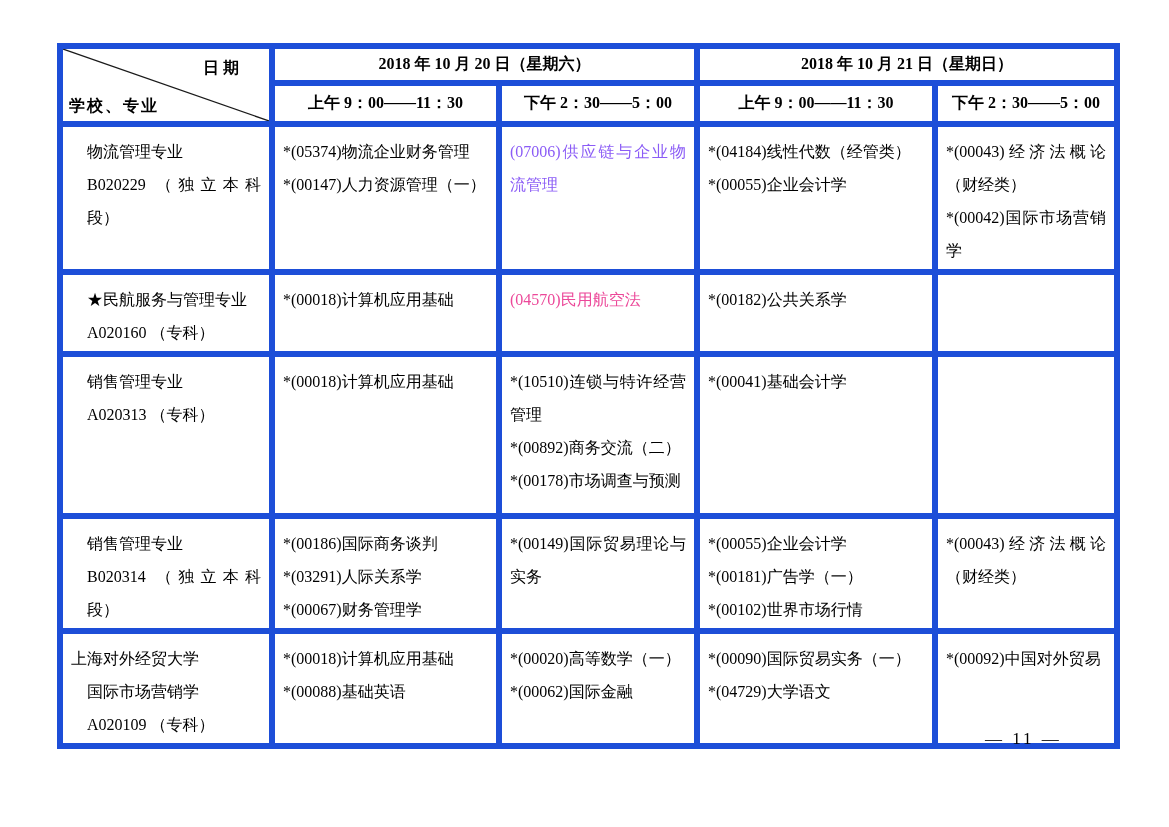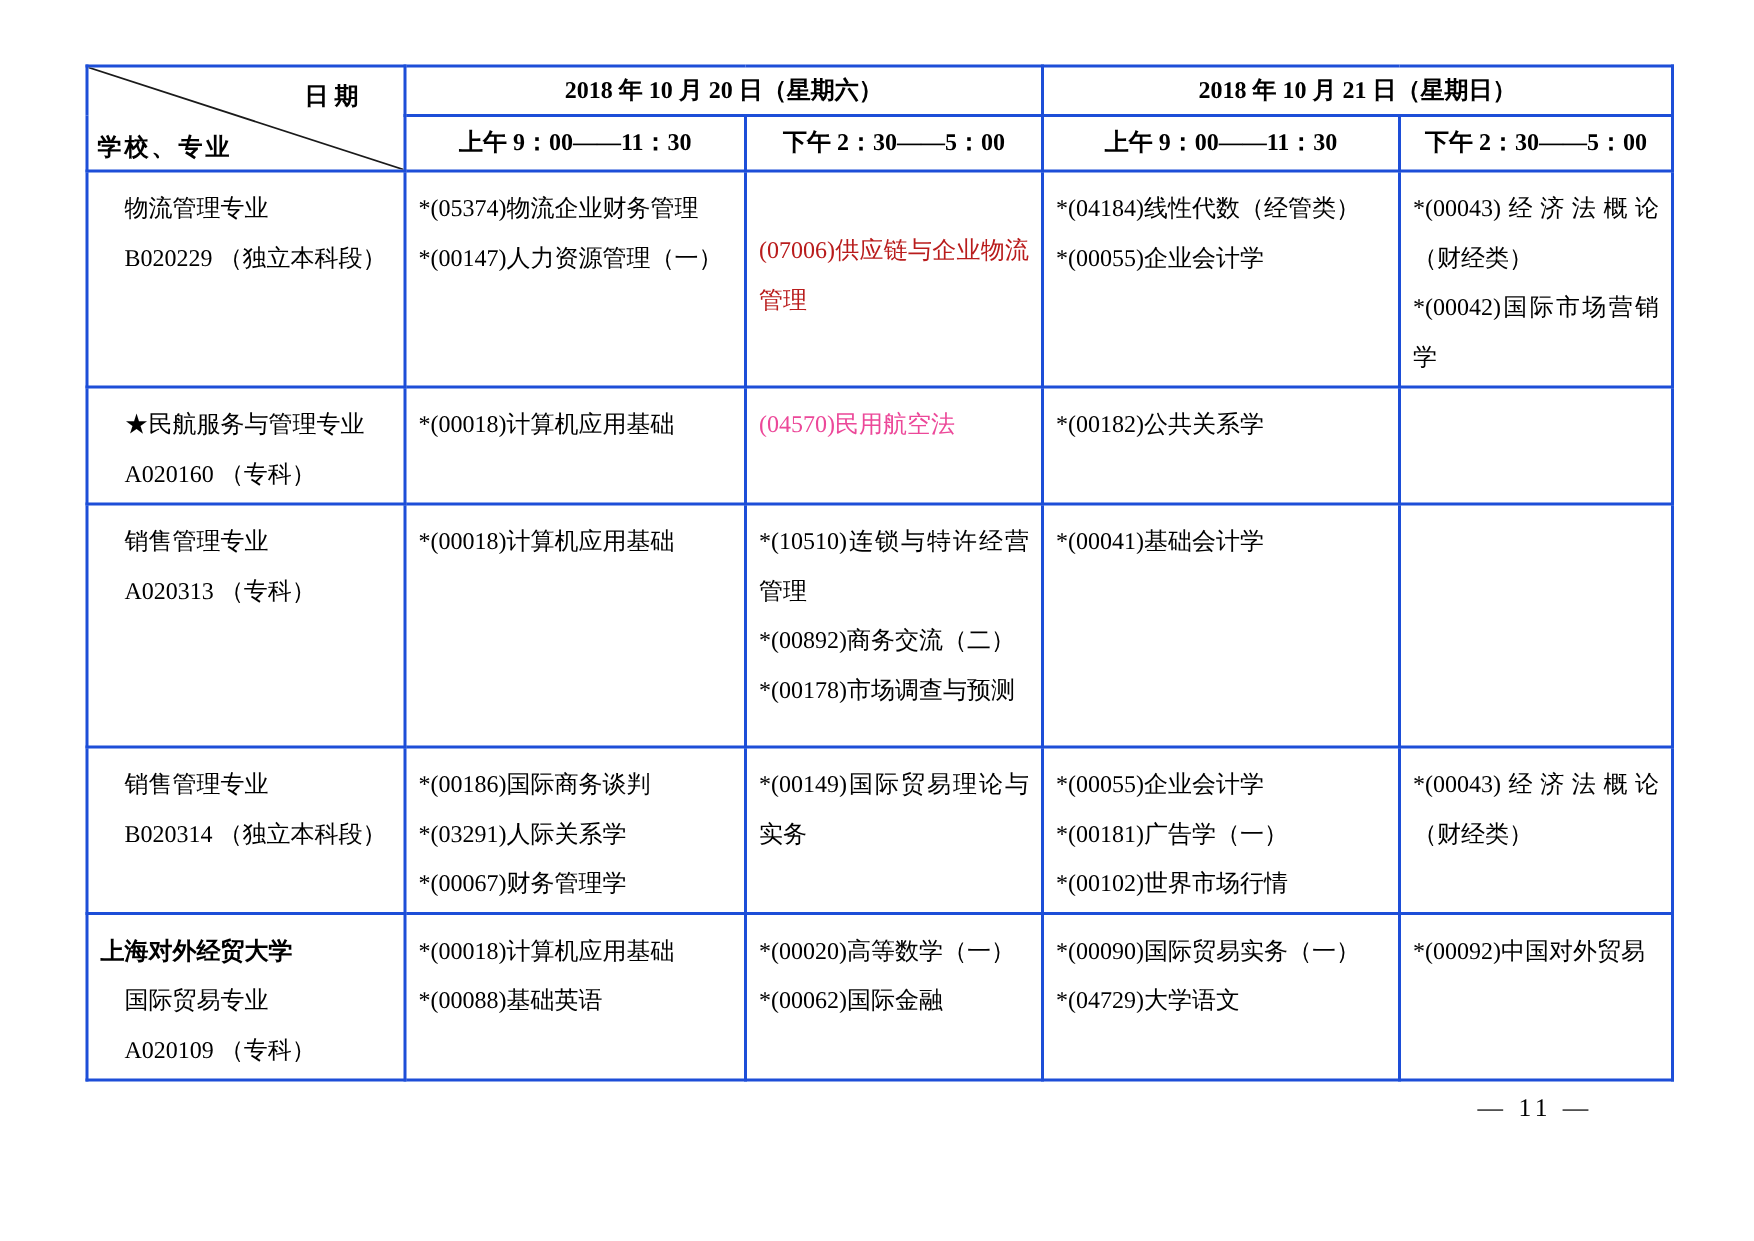--- a/index.html
+++ b/index.html
@@ -9,21 +9,21 @@
     color:#000;
   }
   .sheet { position:relative; width:1169px; height:827px; background:#fff; }
 
   table.schedule {
     position:absolute; left:57px; top:43px; width:1057px;
     border-collapse:collapse; table-layout:fixed;
     border:2px solid #000;
   }
   .schedule th, .schedule td {
-    border:2px solid #1d4ed8;
+    border:6px solid #1d4ed8;
     vertical-align:top;
     padding:0;
     font-size:16px;
   }
   .schedule thead th { font-weight:bold; text-align:center; vertical-align:middle; }
   .day-row th { height:31px; }
   .time-row th { height:35px; }
 
   
   .corner {
@@ -44,21 +44,21 @@
   .schedule tbody td { padding-top:8px; padding-bottom:2px; }
   p.line {
     margin:0; padding:0 8px;
     line-height:33px;
     text-align:justify;
     text-justify:inter-character;
     text-align-last:left;
     word-break:break-all;
   }
   p.line.indent { padding-left:24px; }
-  p.line.bold { font-weight:bold; }
+  p.line.bold { font-weight:normal; }
 
   .page-number {
     position:absolute; left:985px; top:729px;
     font-size:17px; color:#000000; letter-spacing:3px;
     white-space:nowrap;
   }
 </style>
 </head>
 <body>
 
@@ -95,21 +95,21 @@
         <tr style="height: 130px;">
           <td>
             <p class="line indent">物流管理专业</p>
             <p class="line indent">B020229 （独立本科段）</p>
           </td>
           <td>
             <p class="line">*(05374)物流企业财务管理</p>
             <p class="line">*(00147)人力资源管理（一）</p>
           </td>
           <td>
-            <p class="line" style="color: #b91c1c; margin-top: 28px;">(07006)供应链与企业物流管理</p>
+            <p class="line" style="color: #8b5cf6;">(07006)供应链与企业物流管理</p>
           </td>
           <td>
             <p class="line">*(04184)线性代数（经管类）</p>
             <p class="line">*(00055)企业会计学</p>
           </td>
           <td>
             <p class="line">*(00043)经济法概论（财经类）</p>
             <p class="line">*(00042)国际市场营销学</p>
           </td>
         </tr>
@@ -165,21 +165,21 @@
             <p class="line">*(00181)广告学（一）</p>
             <p class="line">*(00102)世界市场行情</p>
           </td>
           <td>
             <p class="line">*(00043)经济法概论（财经类）</p>
           </td>
         </tr>
         <tr style="height: 98px;">
           <td>
             <p class="line bold">上海对外经贸大学</p>
-            <p class="line indent">国际贸易专业</p>
+            <p class="line indent">国际市场营销学</p>
             <p class="line indent">A020109 （专科）</p>
           </td>
           <td>
             <p class="line">*(00018)计算机应用基础</p>
             <p class="line">*(00088)基础英语</p>
           </td>
           <td>
             <p class="line">*(00020)高等数学（一）</p>
             <p class="line">*(00062)国际金融</p>
           </td>

